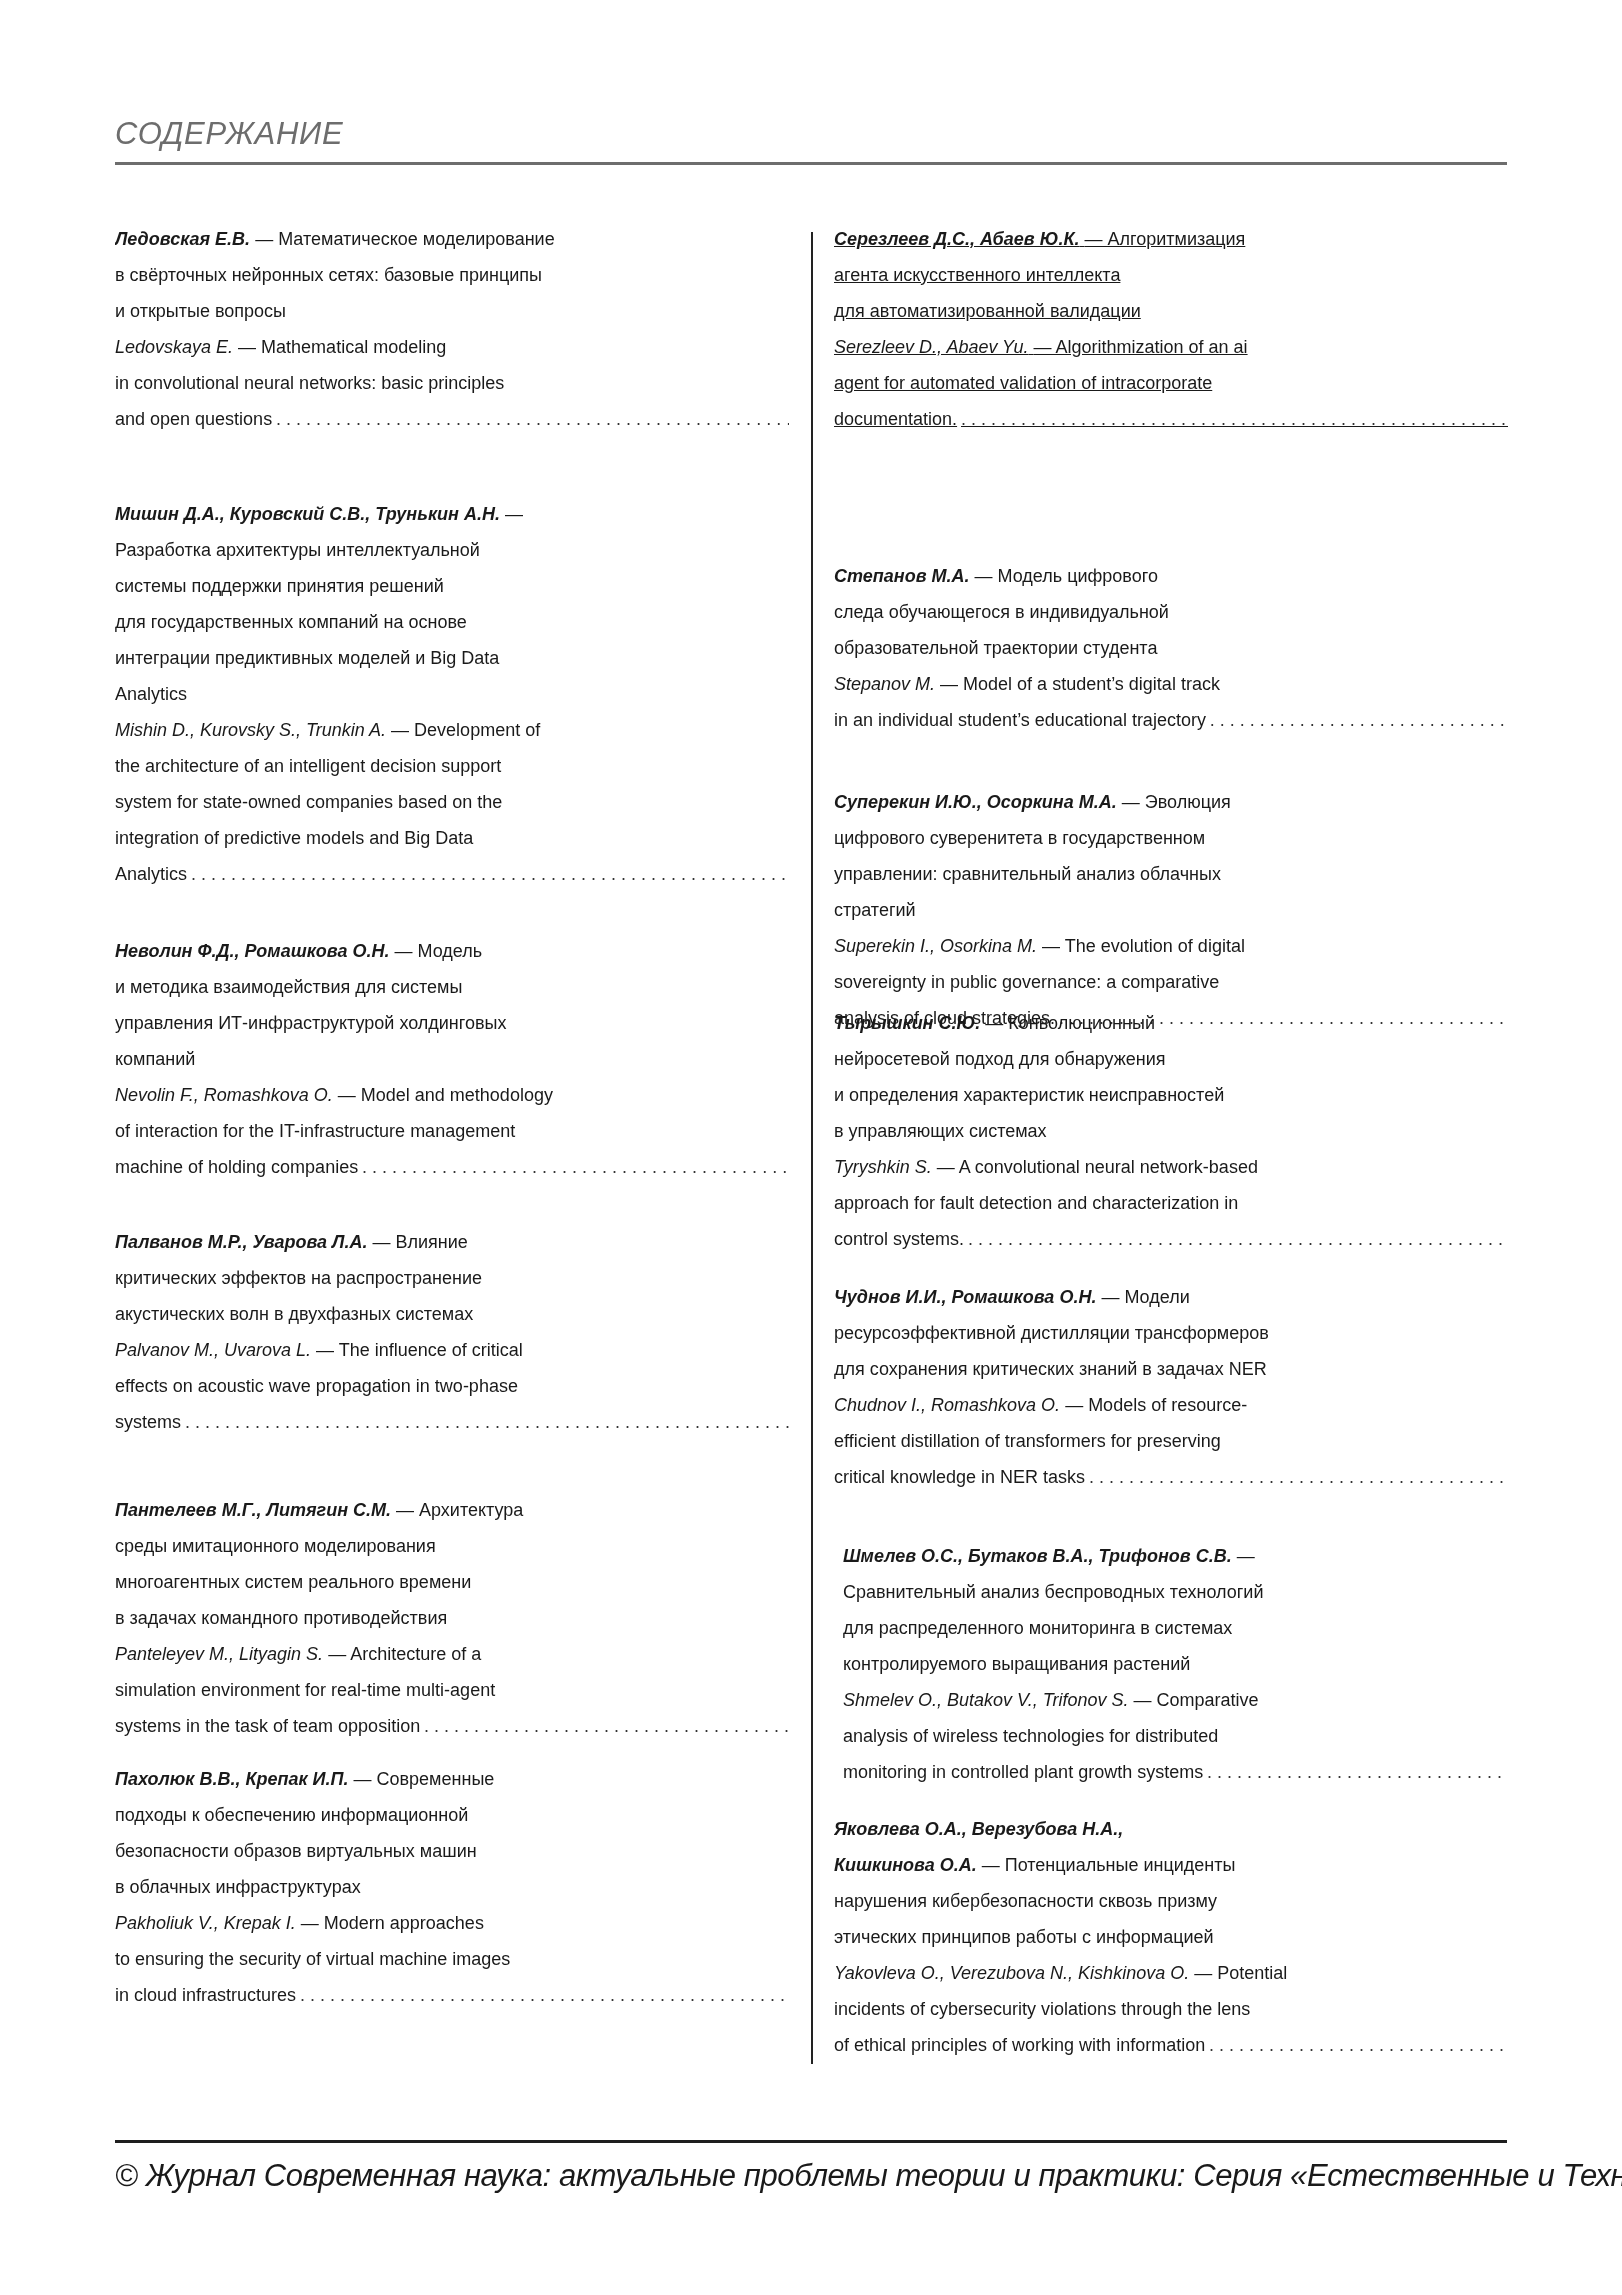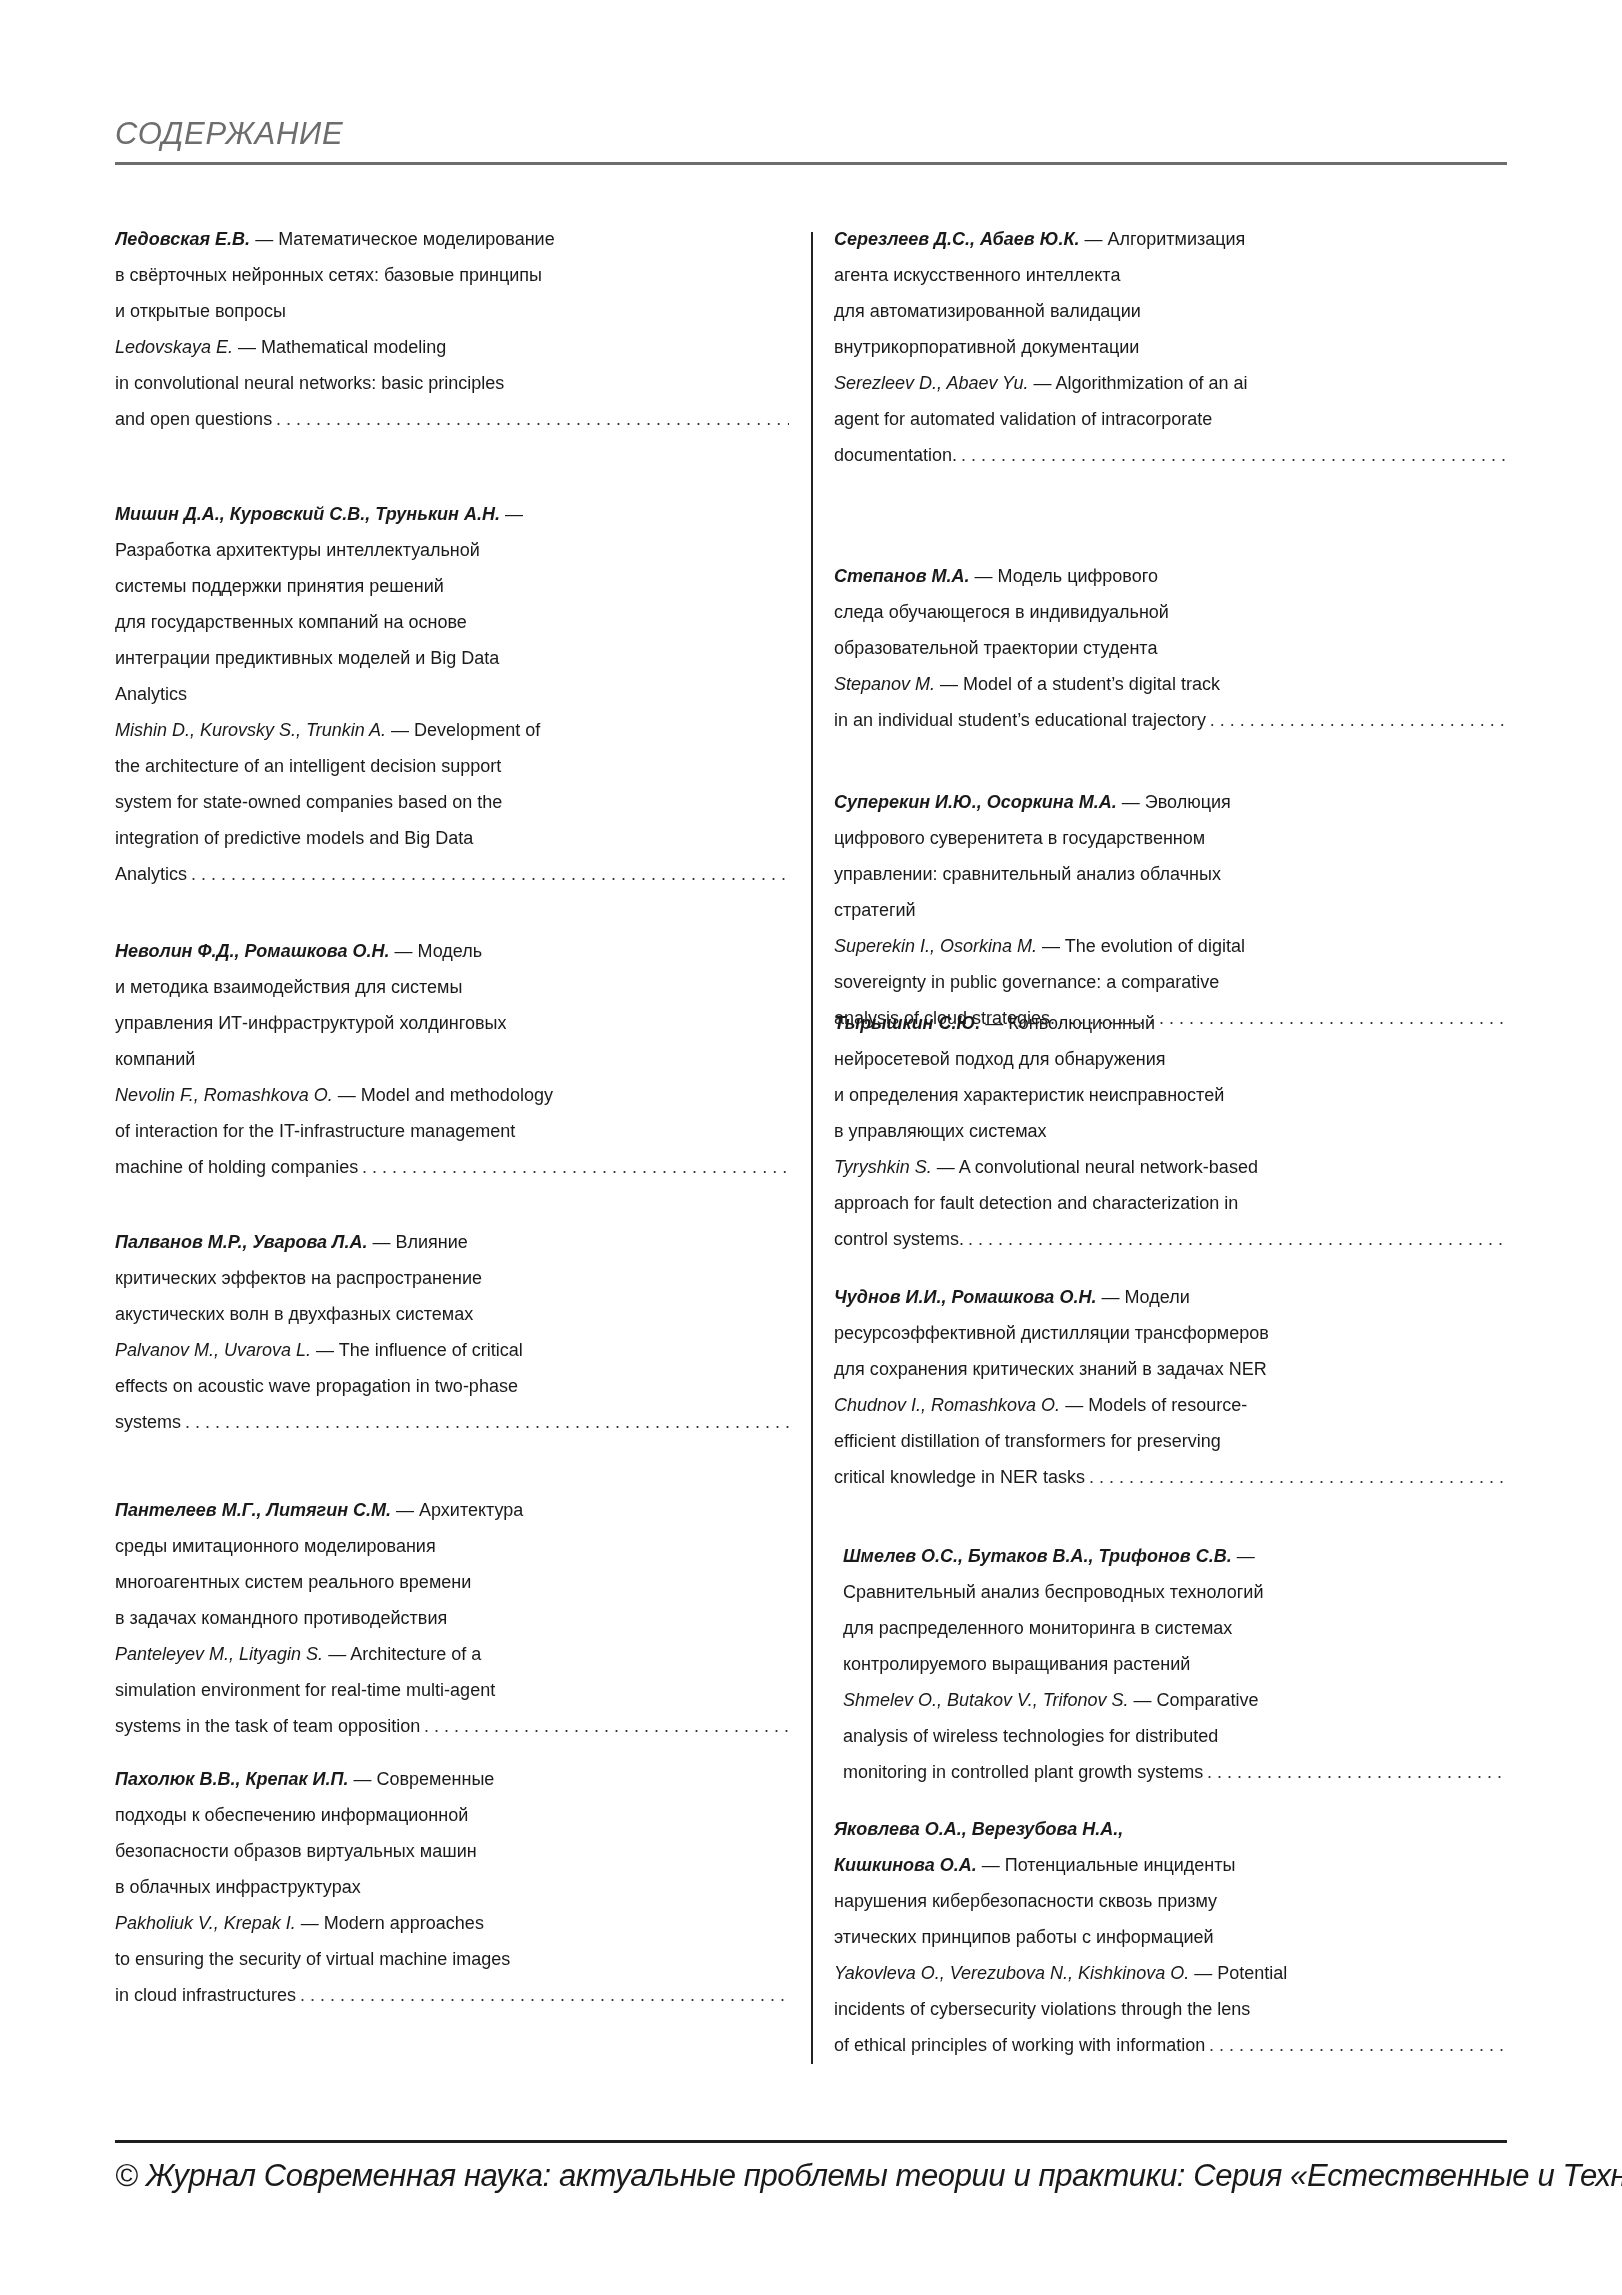--- a/index.html
+++ b/index.html
@@ -80,25 +80,24 @@
       <span class="line">подходы к обеспечению информационной</span>
       <span class="line">безопасности образов виртуальных машин</span>
       <span class="line">в облачных инфраструктурах</span>
       <span class="line"><span class="authors-en">Pakholiuk V., Krepak I.</span> <span>— Modern approaches</span></span>
       <span class="line">to ensuring the security of virtual machine images</span>
       <span class="line leader"><span class="txt">in cloud infrastructures</span><span class="dots"></span></span>
     </div>
   </div>
 <div class="divider"></div>
 <div class="col col-right" id="col-right">
-    <div class="entry" style="top: 0px;">
+    <div class="entry" style="top: 0px; text-decoration: underline;">
       <span class="line"><span class="authors-ru">Серезлеев Д.С., Абаев Ю.К.</span> <span>— Алгоритмизация</span></span>
       <span class="line">агента искусственного интеллекта</span>
       <span class="line">для автоматизированной валидации</span>
-      <span class="line">внутрикорпоративной документации</span>
       <span class="line"><span class="authors-en">Serezleev D., Abaev Yu.</span> <span>— Algorithmization of an ai</span></span>
       <span class="line">agent for automated validation of intracorporate</span>
       <span class="line leader"><span class="txt">documentation.</span><span class="dots"></span></span>
     </div>
     <div class="entry" style="top: 337px;">
       <span class="line"><span class="authors-ru">Степанов М.А.</span> <span>— Модель цифрового</span></span>
       <span class="line">следа обучающегося в индивидуальной</span>
       <span class="line">образовательной траектории студента</span>
       <span class="line"><span class="authors-en">Stepanov M.</span> <span>— Model of a student’s digital track</span></span>
       <span class="line leader"><span class="txt">in an individual student’s educational trajectory</span><span class="dots"></span></span>

